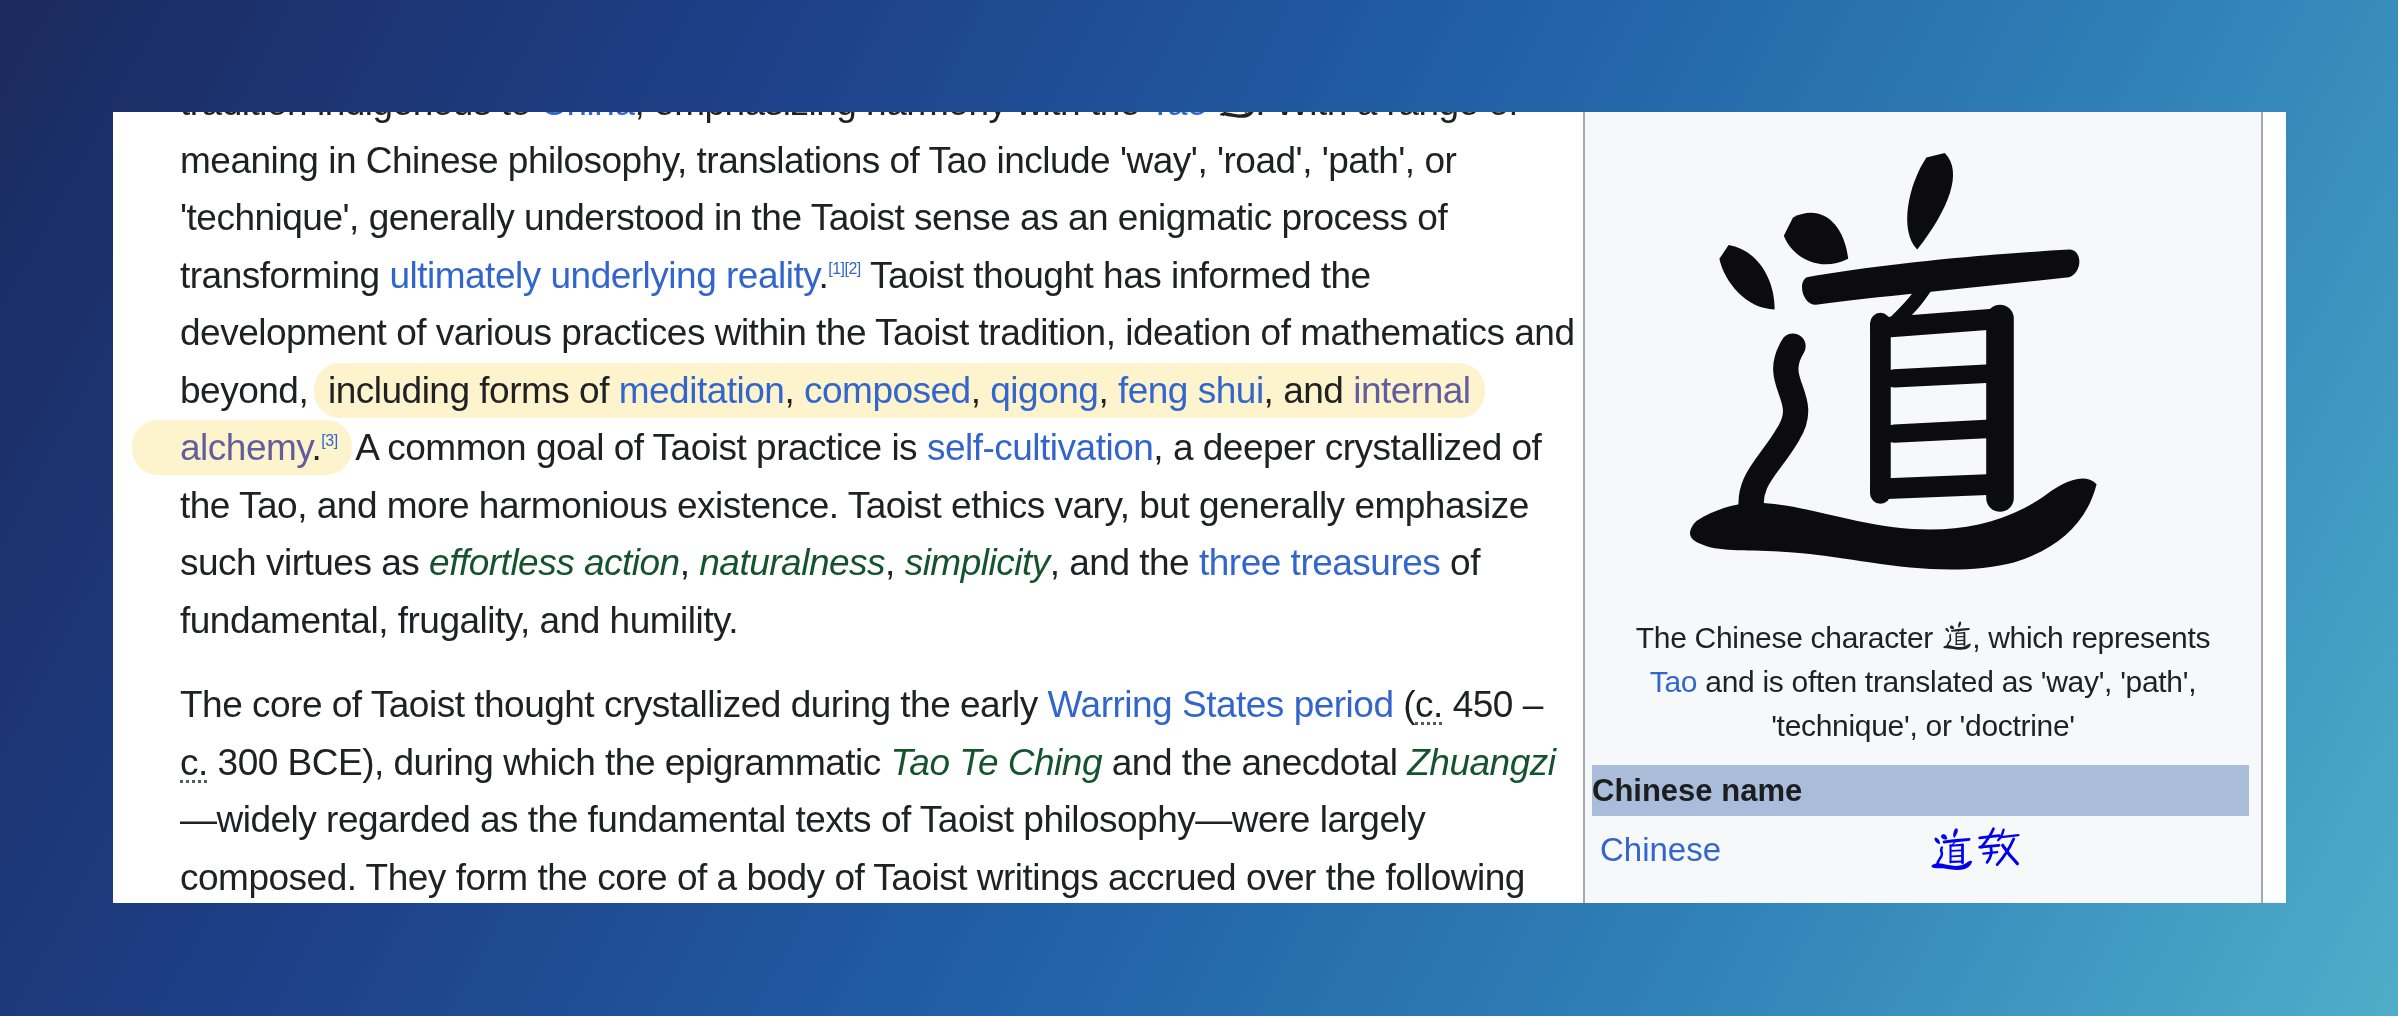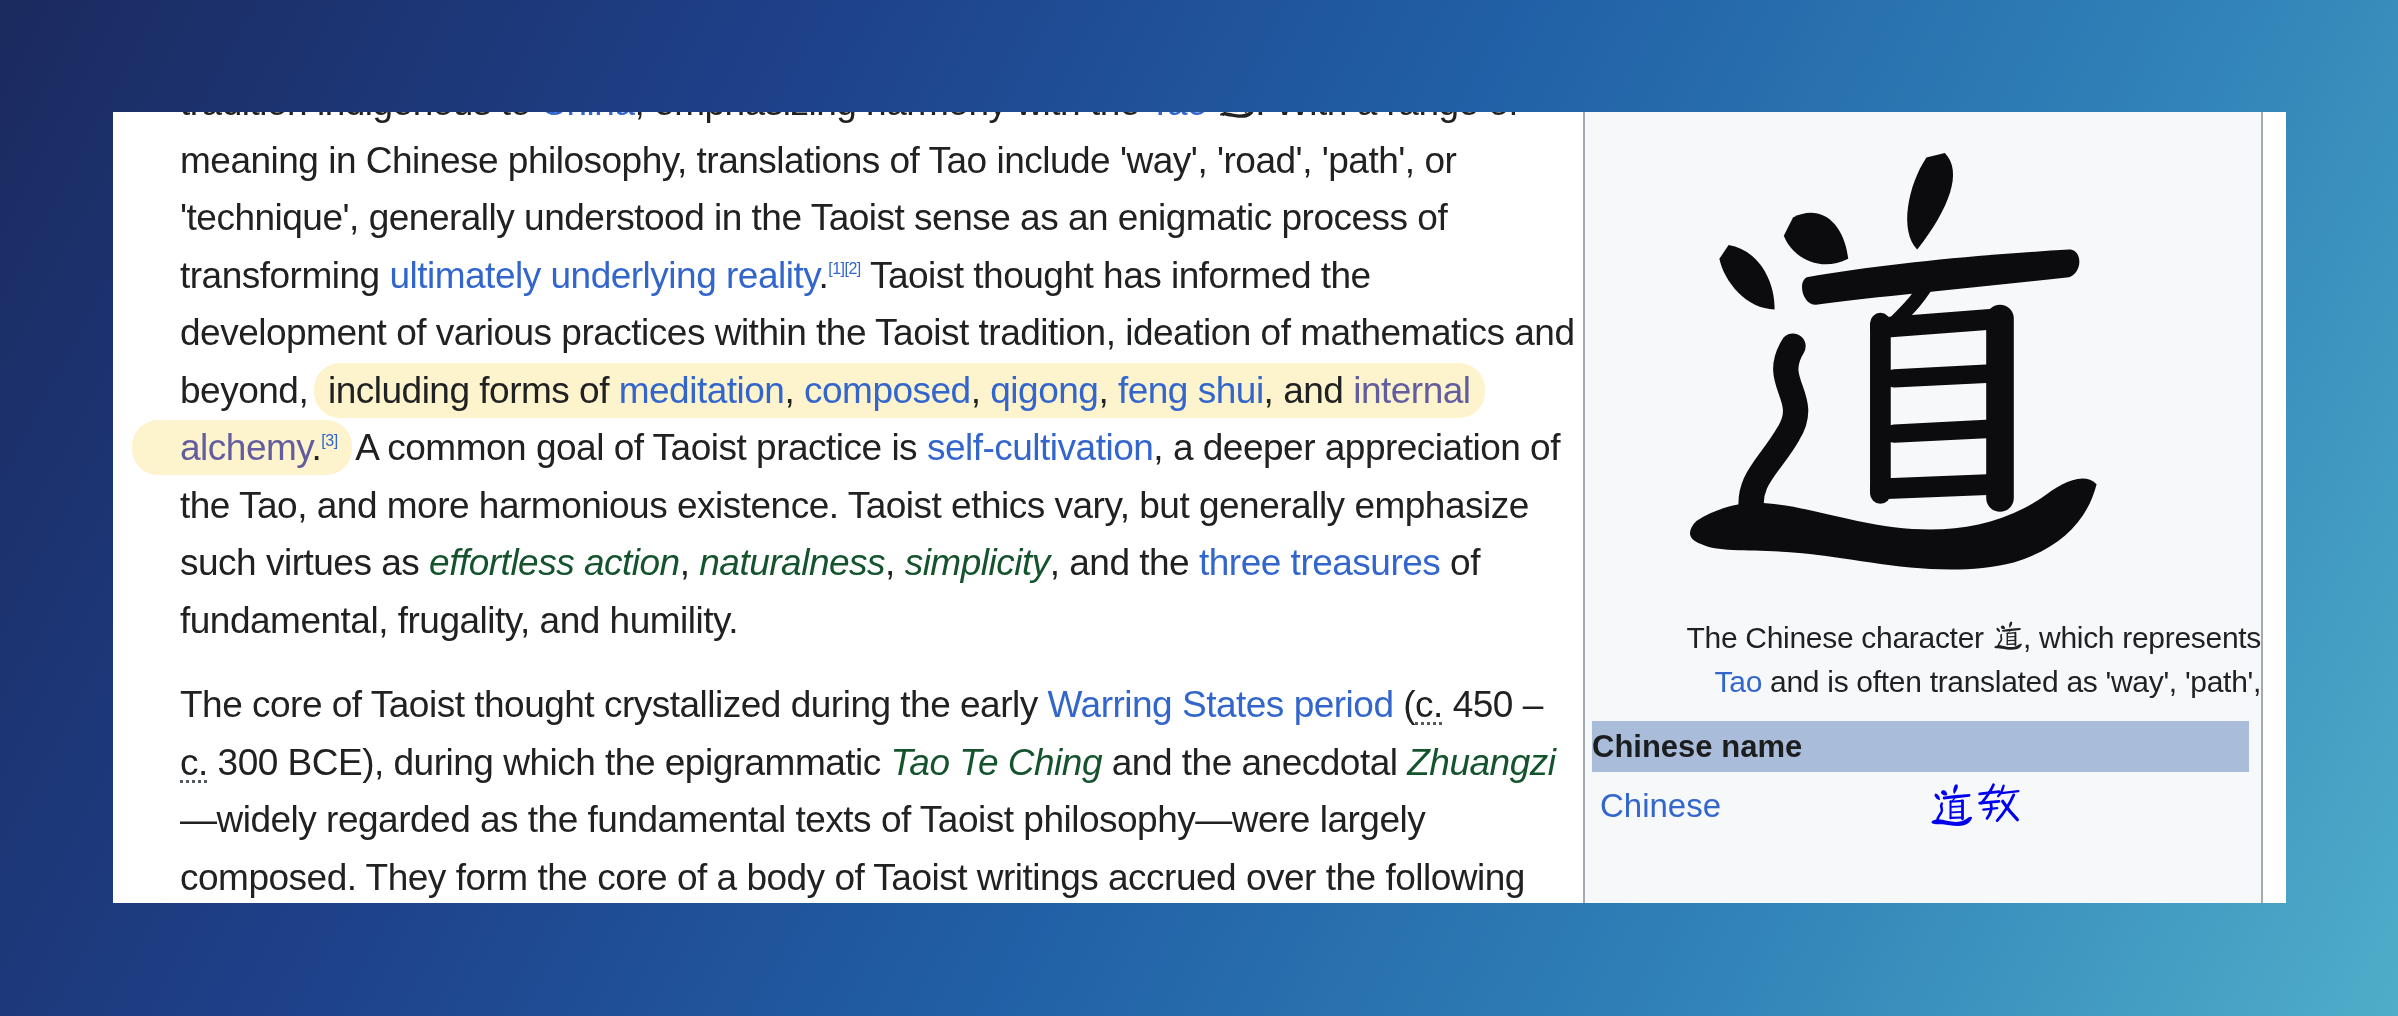--- a/index.html
+++ b/index.html
@@ -14,21 +14,21 @@
   .link{color:#3366cc;}
   .ilink{color:#14532d;font-style:italic;}
   .vlink{color:#625d9e;}
   sup.ref{font-size:16px;line-height:0;vertical-align:baseline;position:relative;top:-14px;letter-spacing:-0.5px;}
   sup.ref a{color:#3366cc;}
   .abbr{text-decoration:underline dotted #54595d;text-decoration-thickness:3px;text-underline-offset:5px;}
   .hl{background:#fdf3cd;border-radius:26px;padding:7px 14px;margin:0 -4px;}
   .hl-lead{padding-left:48px;margin-left:-48px;margin-top:40px;}
   .infobox{position:absolute;left:1470px;top:0;width:676px;height:100%;background:#f7f8fa;border-left:2px solid #a4aab2;border-right:2px solid #a4aab2;box-sizing:content-box;}
   .dao-image{display:block;width:460px;height:460px;margin:18px 0 0 70px;color:#0c0c0e;}
-  .caption{margin-top:26px;text-align:right;font-size:30px;line-height:44px;color:#202122;letter-spacing:-0.3px;}
+  .caption{margin-top:26px;text-align:center;font-size:30px;line-height:44px;color:#202122;letter-spacing:-0.3px;}
   .caption .line{height:44px;}
   .ib-header{margin:17px 12px 0 7px;height:51px;background:#a9bcd9;text-align:left;font-weight:bold;font-size:31px;line-height:51px;color:#1c1d1f;}
   .ib-row{display:flex;align-items:center;margin:0 12px 0 7px;padding-top:10px;}
   .ib-label{width:100px;font-size:33px;color:#3366cc;padding-left:8px;flex:none;}
   .ib-value{flex:1;text-align:center;font-size:40px;color:#3366cc;}
   .cjk{width:1.04em;height:1.04em;vertical-align:-0.12em;display:inline-block;}
   .ib-value .cjk{width:46px;height:46px;vertical-align:-7px;margin:0 1px;}
 </style>
 </head>
 <body>
@@ -68,21 +68,21 @@
     <div class="article" id="article">
         <div class="para">
           <div class="line"><span>tradition indigenous to </span><a href="#" class="link">China</a><span>, emphasizing harmony with the </span><a href="#" class="link">Tao</a><span> <svg viewBox="0 0 100 100" class="cjk">
                 <use href="#g-dao"></use>
               </svg>. With a range of</span></div>
           <div class="line"><span>meaning in Chinese philosophy, translations of Tao include 'way', 'road', 'path', or</span></div>
           <div class="line"><span>'technique', generally understood in the Taoist sense as an enigmatic process of</span></div>
           <div class="line"><span>transforming </span><a href="#" class="link">ultimately underlying reality</a><span>.</span><sup class="ref"><a href="#">[1][2]</a></sup><span> Taoist thought has informed the</span></div>
           <div class="line"><span>development of various practices within the Taoist tradition, ideation of mathematics and</span></div>
           <div class="line"><span>beyond, </span><span class="hl"><span>including forms of </span><a href="#" class="link">meditation</a><span>, </span><a href="#" class="link">composed</a><span>, </span><a href="#" class="link">qigong</a><span>, </span><a href="#" class="link">feng shui</a><span>, and </span><a href="#" class="vlink">internal</a></span></div>
-          <div class="line"><span class="hl hl-lead"><a href="#" class="vlink">alchemy</a><span>.</span><sup class="ref"><a href="#">[3]</a></sup></span><span> A common goal of Taoist practice is </span><a href="#" class="link">self-cultivation</a><span>, a deeper appreciation of</span></div>
+          <div class="line"><span class="hl hl-lead"><a href="#" class="vlink">alchemy</a><span>.</span><sup class="ref"><a href="#">[3]</a></sup></span><span> A common goal of Taoist practice is </span><a href="#" class="link">self-cultivation</a><span>, a deeper crystallized of</span></div>
           <div class="line"><span>the Tao, and more harmonious existence. Taoist ethics vary, but generally emphasize</span></div>
           <div class="line"><span>such virtues as </span><a href="#" class="ilink">effortless action</a><span>, </span><a href="#" class="ilink">naturalness</a><span>, </span><a href="#" class="ilink">simplicity</a><span>, and the </span><a href="#" class="link">three treasures</a><span> of</span></div>
           <div class="line"><span>fundamental, frugality, and humility.</span></div>
         </div>
         <div class="para">
           <div class="line"><span>The core of Taoist thought crystallized during the early </span><a href="#" class="link">Warring States period</a><span> (</span><span class="abbr">c.</span><span> 450 –</span></div>
           <div class="line"><span class="abbr">c.</span><span> 300 BCE), during which the epigrammatic </span><a href="#" class="ilink">Tao Te Ching</a><span> and the anecdotal </span><a href="#" class="ilink">Zhuangzi</a></div>
           <div class="line"><span>—widely regarded as the fundamental texts of Taoist philosophy—were largely</span></div>
           <div class="line"><span>composed. They form the core of a body of Taoist writings accrued over the following</span></div>
         </div>
@@ -92,20 +92,21 @@
       <a href="#">
         <svg class="dao-image" viewBox="0 0 100 100">
             <use href="#g-dao"></use>
           </svg>
       </a>
       <div class="caption" id="ib-caption">
           <div class="line"><span>The Chinese character <svg viewBox="0 0 100 100" class="cjk">
                 <use href="#g-dao"></use>
               </svg>, which represents</span></div>
           <div class="line"><a href="#" class="link">Tao</a><span> and is often translated as 'way', 'path',</span></div>
+          <div class="line"><span>'technique', or 'doctrine'</span></div>
         </div>
       <div class="ib-header">Chinese name</div>
       <div class="ib-row">
         <a href="#" class="ib-label">Chinese</a>
         <span class="ib-value">
           <a href="#" id="ib-value-link"><svg viewBox="0 0 100 100" class="cjk">
                 <use href="#g-dao"></use>
               </svg><svg viewBox="0 0 100 100" class="cjk">
                 <use href="#g-jiao"></use>
               </svg></a>

